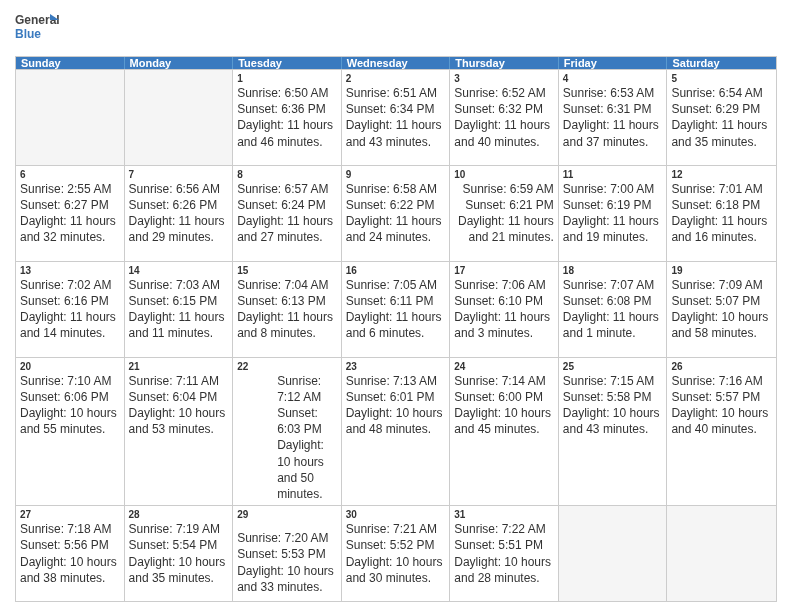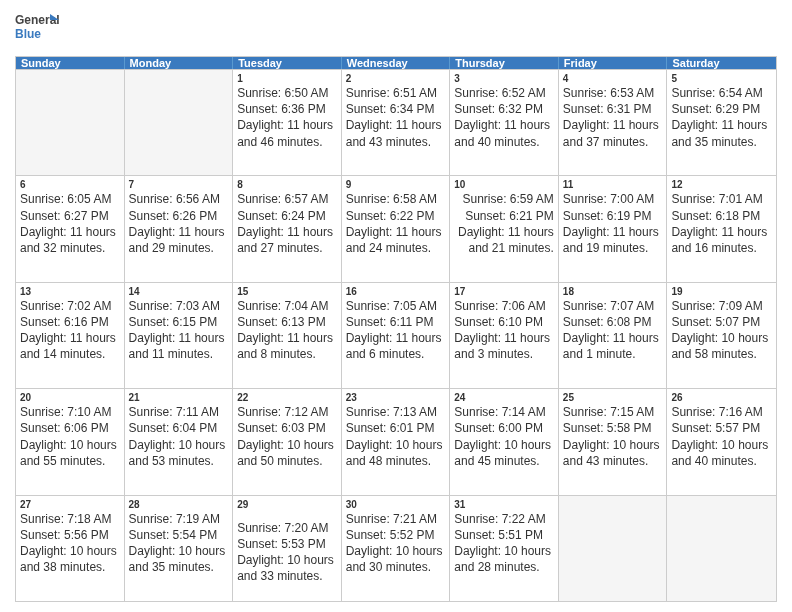--- a/index.html
+++ b/index.html
@@ -159,21 +159,21 @@
           <div class="cal-cell">
             <span class="day-num">5</span>
             <div class="cell-text" style="white-space: pre-line;">Sunrise: 6:54 AM
 Sunset: 6:29 PM
 Daylight: 11 hours and 35 minutes.</div>
           </div>
         </div>
         <div class="cal-row">
           <div class="cal-cell">
             <span class="day-num">6</span>
-            <div class="cell-text" style="white-space: pre-line;">Sunrise: 6:05 AM
+            <div class="cell-text" style="white-space: pre-line;">Sunrise: 2:55 AM
 Sunset: 6:27 PM
 Daylight: 11 hours and 32 minutes.</div>
           </div>
           <div class="cal-cell">
             <span class="day-num">7</span>
             <div class="cell-text" style="white-space: pre-line;">Sunrise: 6:56 AM
 Sunset: 6:26 PM
 Daylight: 11 hours and 29 minutes.</div>
           </div>
           <div class="cal-cell">
@@ -259,21 +259,21 @@
 Daylight: 10 hours and 55 minutes.</div>
           </div>
           <div class="cal-cell">
             <span class="day-num">21</span>
             <div class="cell-text" style="white-space: pre-line;">Sunrise: 7:11 AM
 Sunset: 6:04 PM
 Daylight: 10 hours and 53 minutes.</div>
           </div>
           <div class="cal-cell">
             <span class="day-num">22</span>
-            <div class="cell-text" style="white-space: pre-line;">Sunrise: 7:12 AM
+            <div class="cell-text" style="white-space: pre-line; margin-left: 40px;">Sunrise: 7:12 AM
 Sunset: 6:03 PM
 Daylight: 10 hours and 50 minutes.</div>
           </div>
           <div class="cal-cell">
             <span class="day-num">23</span>
             <div class="cell-text" style="white-space: pre-line;">Sunrise: 7:13 AM
 Sunset: 6:01 PM
 Daylight: 10 hours and 48 minutes.</div>
           </div>
           <div class="cal-cell">

